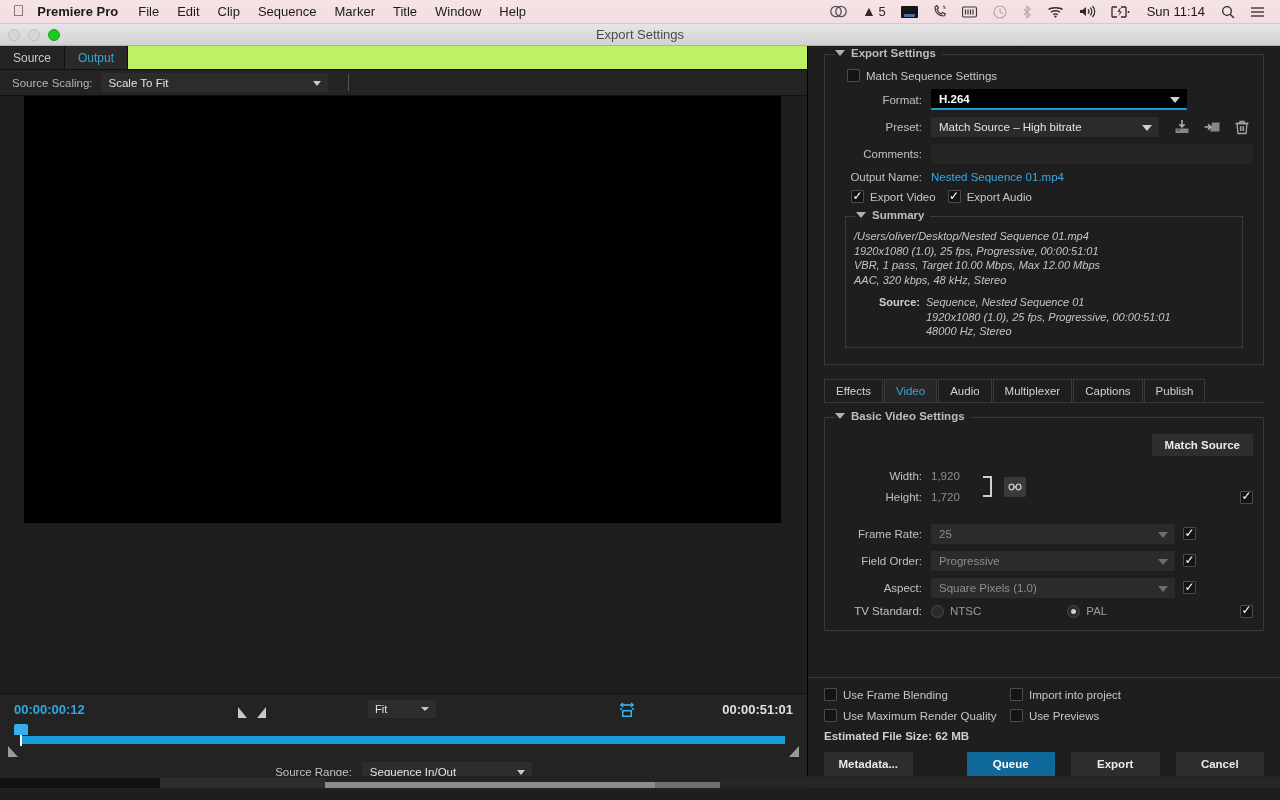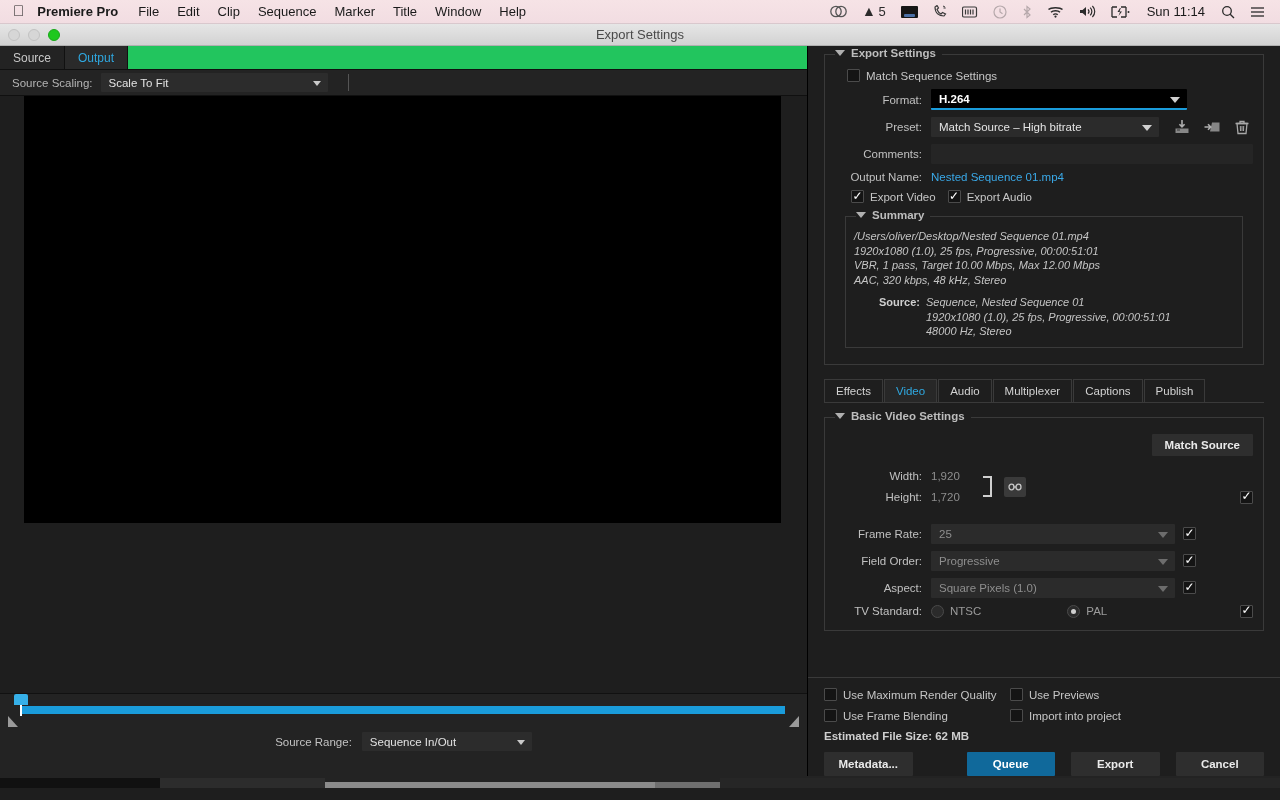--- a/index.html
+++ b/index.html
@@ -72,21 +72,21 @@
   .body-split { display: flex; height: 742px; background: #1e1e1e; }
 
   
   .left-pane {
     width: 808px; height: 100%; background: #1e1e1e;
     border-right: 1px solid #000; display: flex; flex-direction: column;
     position: relative;
   }
   .tabs-row {
     height: 24px; display: flex; align-items: stretch;
-    background: #22c55e; border-bottom: 1px solid #101010;
+    background: #bef264; border-bottom: 1px solid #101010;
   }
   .tab {
     padding: 0 13px; display: flex; align-items: center;
     font-size: 12px; color: #c8c8c8; background: #232323;
     border-right: 1px solid #111;
   }
   .tab.active { color: #2fa8e0; background: #2a2a2a; }
 
   .scaling-row {
     height: 26px; display: flex; align-items: center;
@@ -446,20 +446,43 @@
           <span>Scale To Fit</span>
         </div>
         <span class="vsep"></span>
       </div>
 
       <div class="monitor-area">
         <div class="video-frame"></div>
       </div>
 
       <div class="timeline">
+        <div class="tl-top">
+          <span class="timecode-in">00:00:00:12</span>
+          <div class="inout-marks">
+            <span class="mark-tri mark-in"></span>
+            <span class="mark-tri mark-out"></span>
+          </div>
+          <div class="fit-dd">
+            <span>Fit</span>
+          </div>
+          <span class="fitframe-icon">
+            <svg width="20" height="18" viewBox="0 0 20 18">
+              <g stroke="#32b4ea" stroke-width="1.6" fill="none">
+                <line x1="4" y1="4" x2="16" y2="4"></line>
+                <path d="M6 2l-2 2 2 2M14 2l2 2-2 2"></path>
+                <line x1="4" y1="7" x2="4" y2="9"></line>
+                  <line x1="16" y1="7" x2="16" y2="9"></line>
+              </g>
+              <rect x="5" y="9" width="10" height="7" fill="#32b4ea"></rect>
+              <rect x="6.5" y="10.5" width="7" height="4" fill="#1e1e1e"></rect>
+            </svg>
+          </span>
+          <span class="timecode-out">00:00:51:01</span>
+        </div>
 
         <div class="scrub-zone">
           <div class="scrub-bar"></div>
           <div class="playhead">
             <div class="head"></div>
               <div class="stem"></div>
               <div class="tick"></div>
           </div>
           <span class="range-in"></span>
           <span class="range-out"></span>
@@ -646,35 +669,35 @@
           <span class="radio on" style="margin-left:86px"></span>
           <span class="radio-label">PAL</span>
           <span class="cbx checked row-check"></span>
         </div>
       </div>
 
       <div class="bottom-bar">
         <div class="bb-row">
           <span class="bb-col">
             <span class="cbx"></span>
+            <span class="cbx-label">Use Frame Blending</span>
+          </span>
+          <span class="bb-col">
+            <span class="cbx"></span>
+            <span class="cbx-label">Import into project</span>
+          </span>
+        </div>
+        <div class="bb-row">
+          <span class="bb-col">
+            <span class="cbx"></span>
             <span class="cbx-label">Use Maximum Render Quality</span>
           </span>
           <span class="bb-col">
             <span class="cbx"></span>
             <span class="cbx-label">Use Previews</span>
-          </span>
-        </div>
-        <div class="bb-row">
-          <span class="bb-col">
-            <span class="cbx"></span>
-            <span class="cbx-label">Use Frame Blending</span>
-          </span>
-          <span class="bb-col">
-            <span class="cbx"></span>
-            <span class="cbx-label">Import into project</span>
           </span>
         </div>
         <div class="est">Estimated File Size:  62 MB</div>
         <div class="btn-row">
           <button class="btn btn-wide">Metadata...</button>
           <button class="btn btn-wide primary" style="margin-left:44px">Queue</button>
           <button class="btn btn-wide" style="margin-left:6px">Export</button>
           <button class="btn btn-wide" style="margin-left:6px">Cancel</button>
         </div>
       </div>

